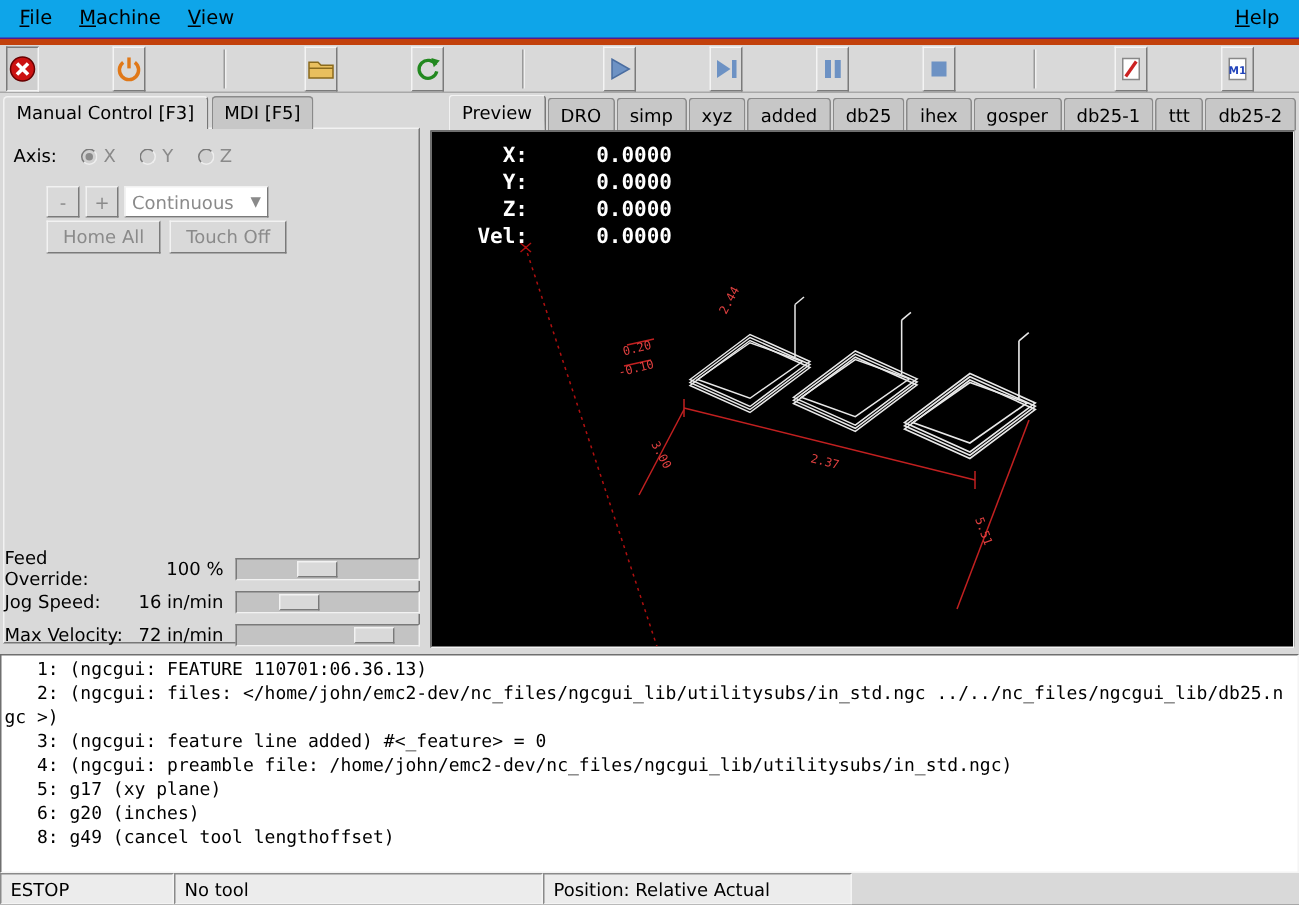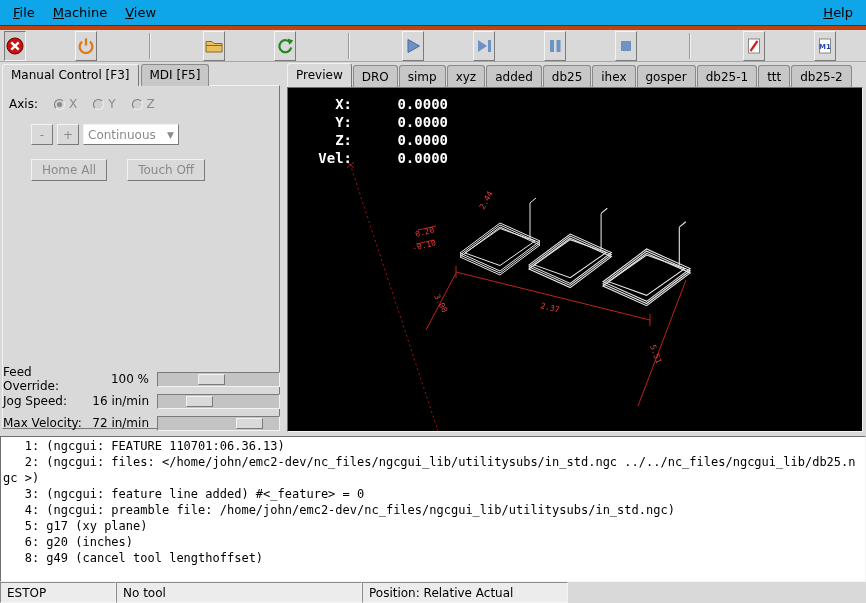--- a/index.html
+++ b/index.html
@@ -43,36 +43,36 @@
   .radio .circ { width:11px; height:11px; border-radius:50%; background:#d1d1d1;
                  border:1px solid; border-color:#7a7a7a #eee #eee #7a7a7a; position:relative; }
   .radio .circ.sel::after { content:""; position:absolute; left:2px; top:2px; width:5px; height:5px;
                  border-radius:50%; background:#8a8a8a; }
   .jog-row { display:flex; align-items:center; gap:4px; margin-top:10px; margin-left:22px; }
   .small-btn { width:22px; height:21px; display:flex; align-items:center; justify-content:center;
                color:#8a8a8a; background:#d9d9d9; border:1px solid; border-color:#f2f2f2 #7a7a7a #7a7a7a #f2f2f2; }
   .dropdown { display:flex; align-items:center; justify-content:space-between; width:96px; height:21px;
               padding:0 4px; color:#8a8a8a; background:#ffffff; border:1px solid;
               border-color:#f2f2f2 #7a7a7a #7a7a7a #f2f2f2; font-size:12px; }
-  .btn-row { display:flex; gap:20px; margin-top:14px; margin-left:22px; }
+  .btn-row { display:flex; gap:6px; margin-top:2px; margin-left:22px; }
   .gray-btn { padding:3px 10px; color:#8a8a8a; background:#d9d9d9; font-size:12px;
               border:1px solid; border-color:#f2f2f2 #7a7a7a #7a7a7a #f2f2f2; }
 
   
   .sliders { position:absolute; left:0; top:306px; width:283px; }
   .slider-row { display:flex; align-items:center; height:22px; padding:0 3px; }
   .slider-label { width:88px; font-size:12px; }
   .slider-value { width:66px; text-align:right; font-size:12px; padding-right:8px; }
   .slider { position:relative; flex:1; height:15px; background:#c3c3c3;
             border:1px solid; border-color:#7a7a7a #f2f2f2 #f2f2f2 #7a7a7a; }
   .thumb { position:absolute; top:1px; width:27px; height:11px; background:#d9d9d9;
            border:1px solid; border-color:#f2f2f2 #7a7a7a #7a7a7a #f2f2f2; }
 
   
-  .right-tabs { position:absolute; left:287px; top:2px; display:flex; align-items:flex-end; height:23px; }
+  .right-tabs { position:absolute; left:299px; top:2px; display:flex; align-items:flex-end; height:23px; }
   .rtab { padding:4px 8px 3px; font-size:12px; background:#c7c7c7; border:1px solid #8a8a8a; border-bottom:none;
           border-radius:3px 3px 0 0; margin-right:1px; white-space:nowrap; }
   .rtab.active { background:#d9d9d9; border-color:#f2f2f2 #777 transparent #f2f2f2; padding-bottom:5px; }
   .canvas { position:absolute; left:287px; top:25px; width:576px; height:345px; background:#000;
             border:1px solid; border-color:#6f6f6f #f4f4f4 #f4f4f4 #6f6f6f; overflow:hidden; }
   .readout { position:absolute; left:12px; top:8px; font-family:"DejaVu Sans Mono","Liberation Mono",monospace;
              font-size:14px; font-weight:bold; color:#fff; }
   .ro-row { display:flex; height:18px; }
   .ro-label { width:52px; text-align:right; }
   .ro-value { width:96px; text-align:right; }

